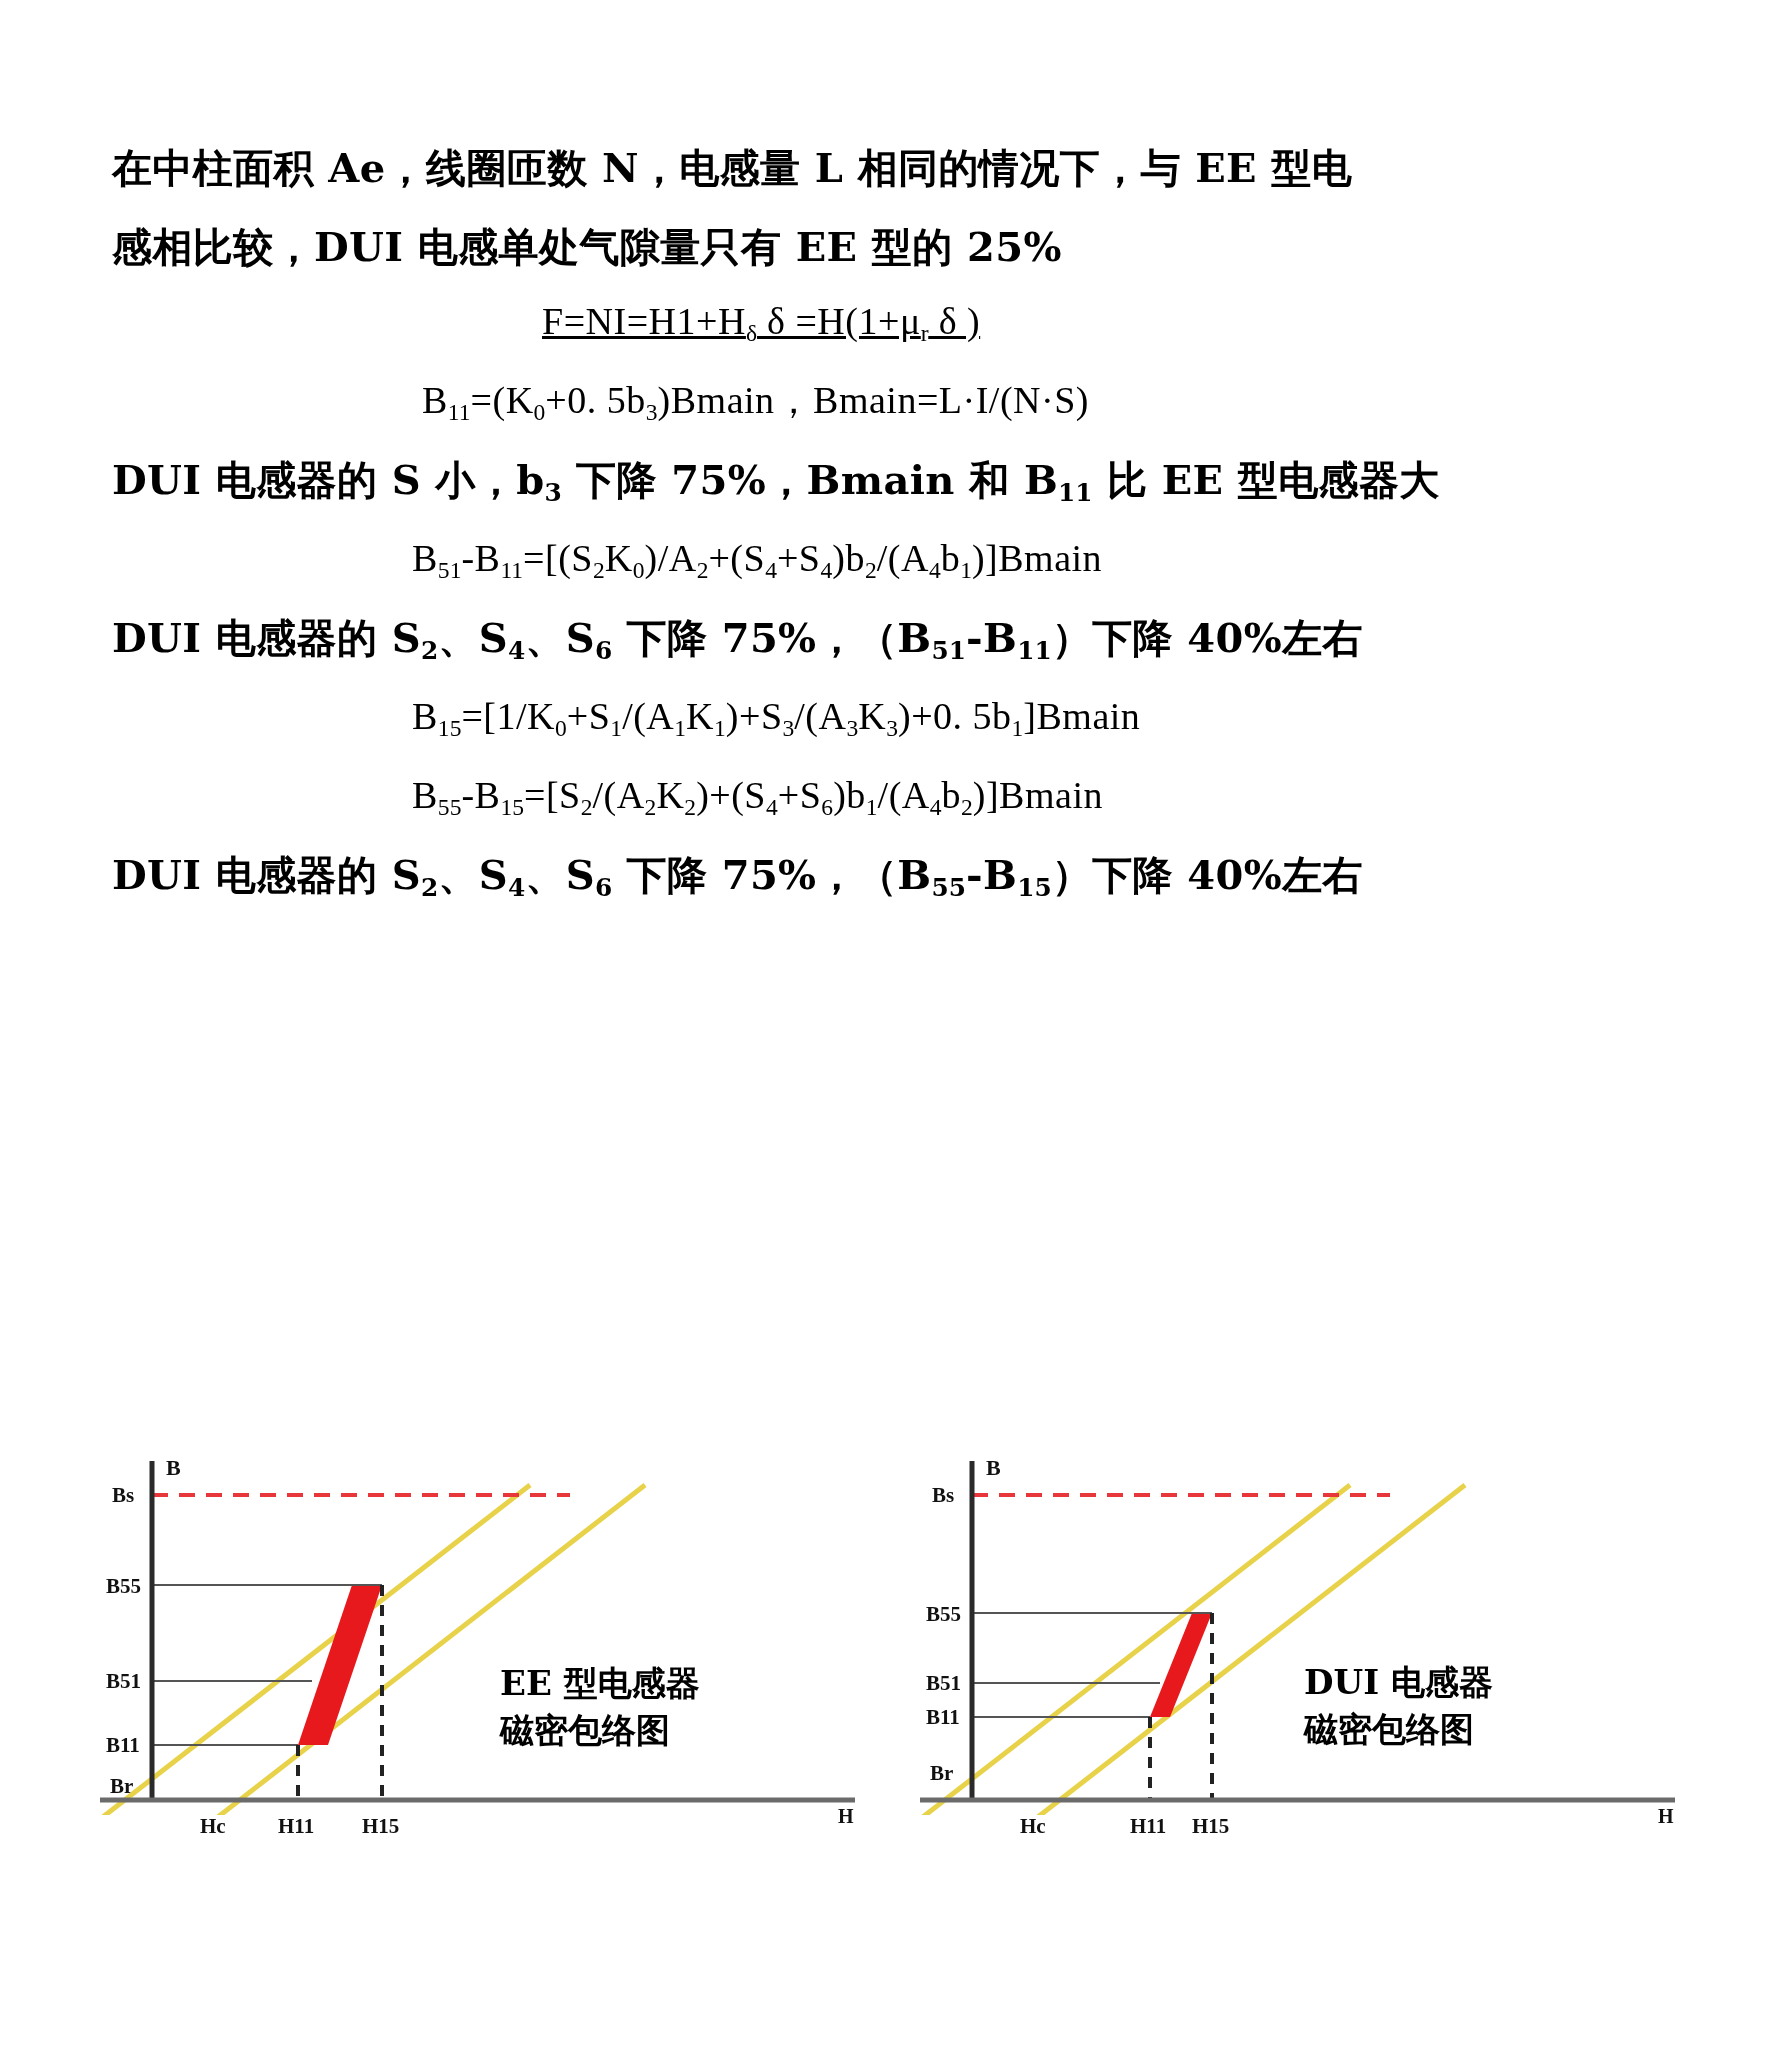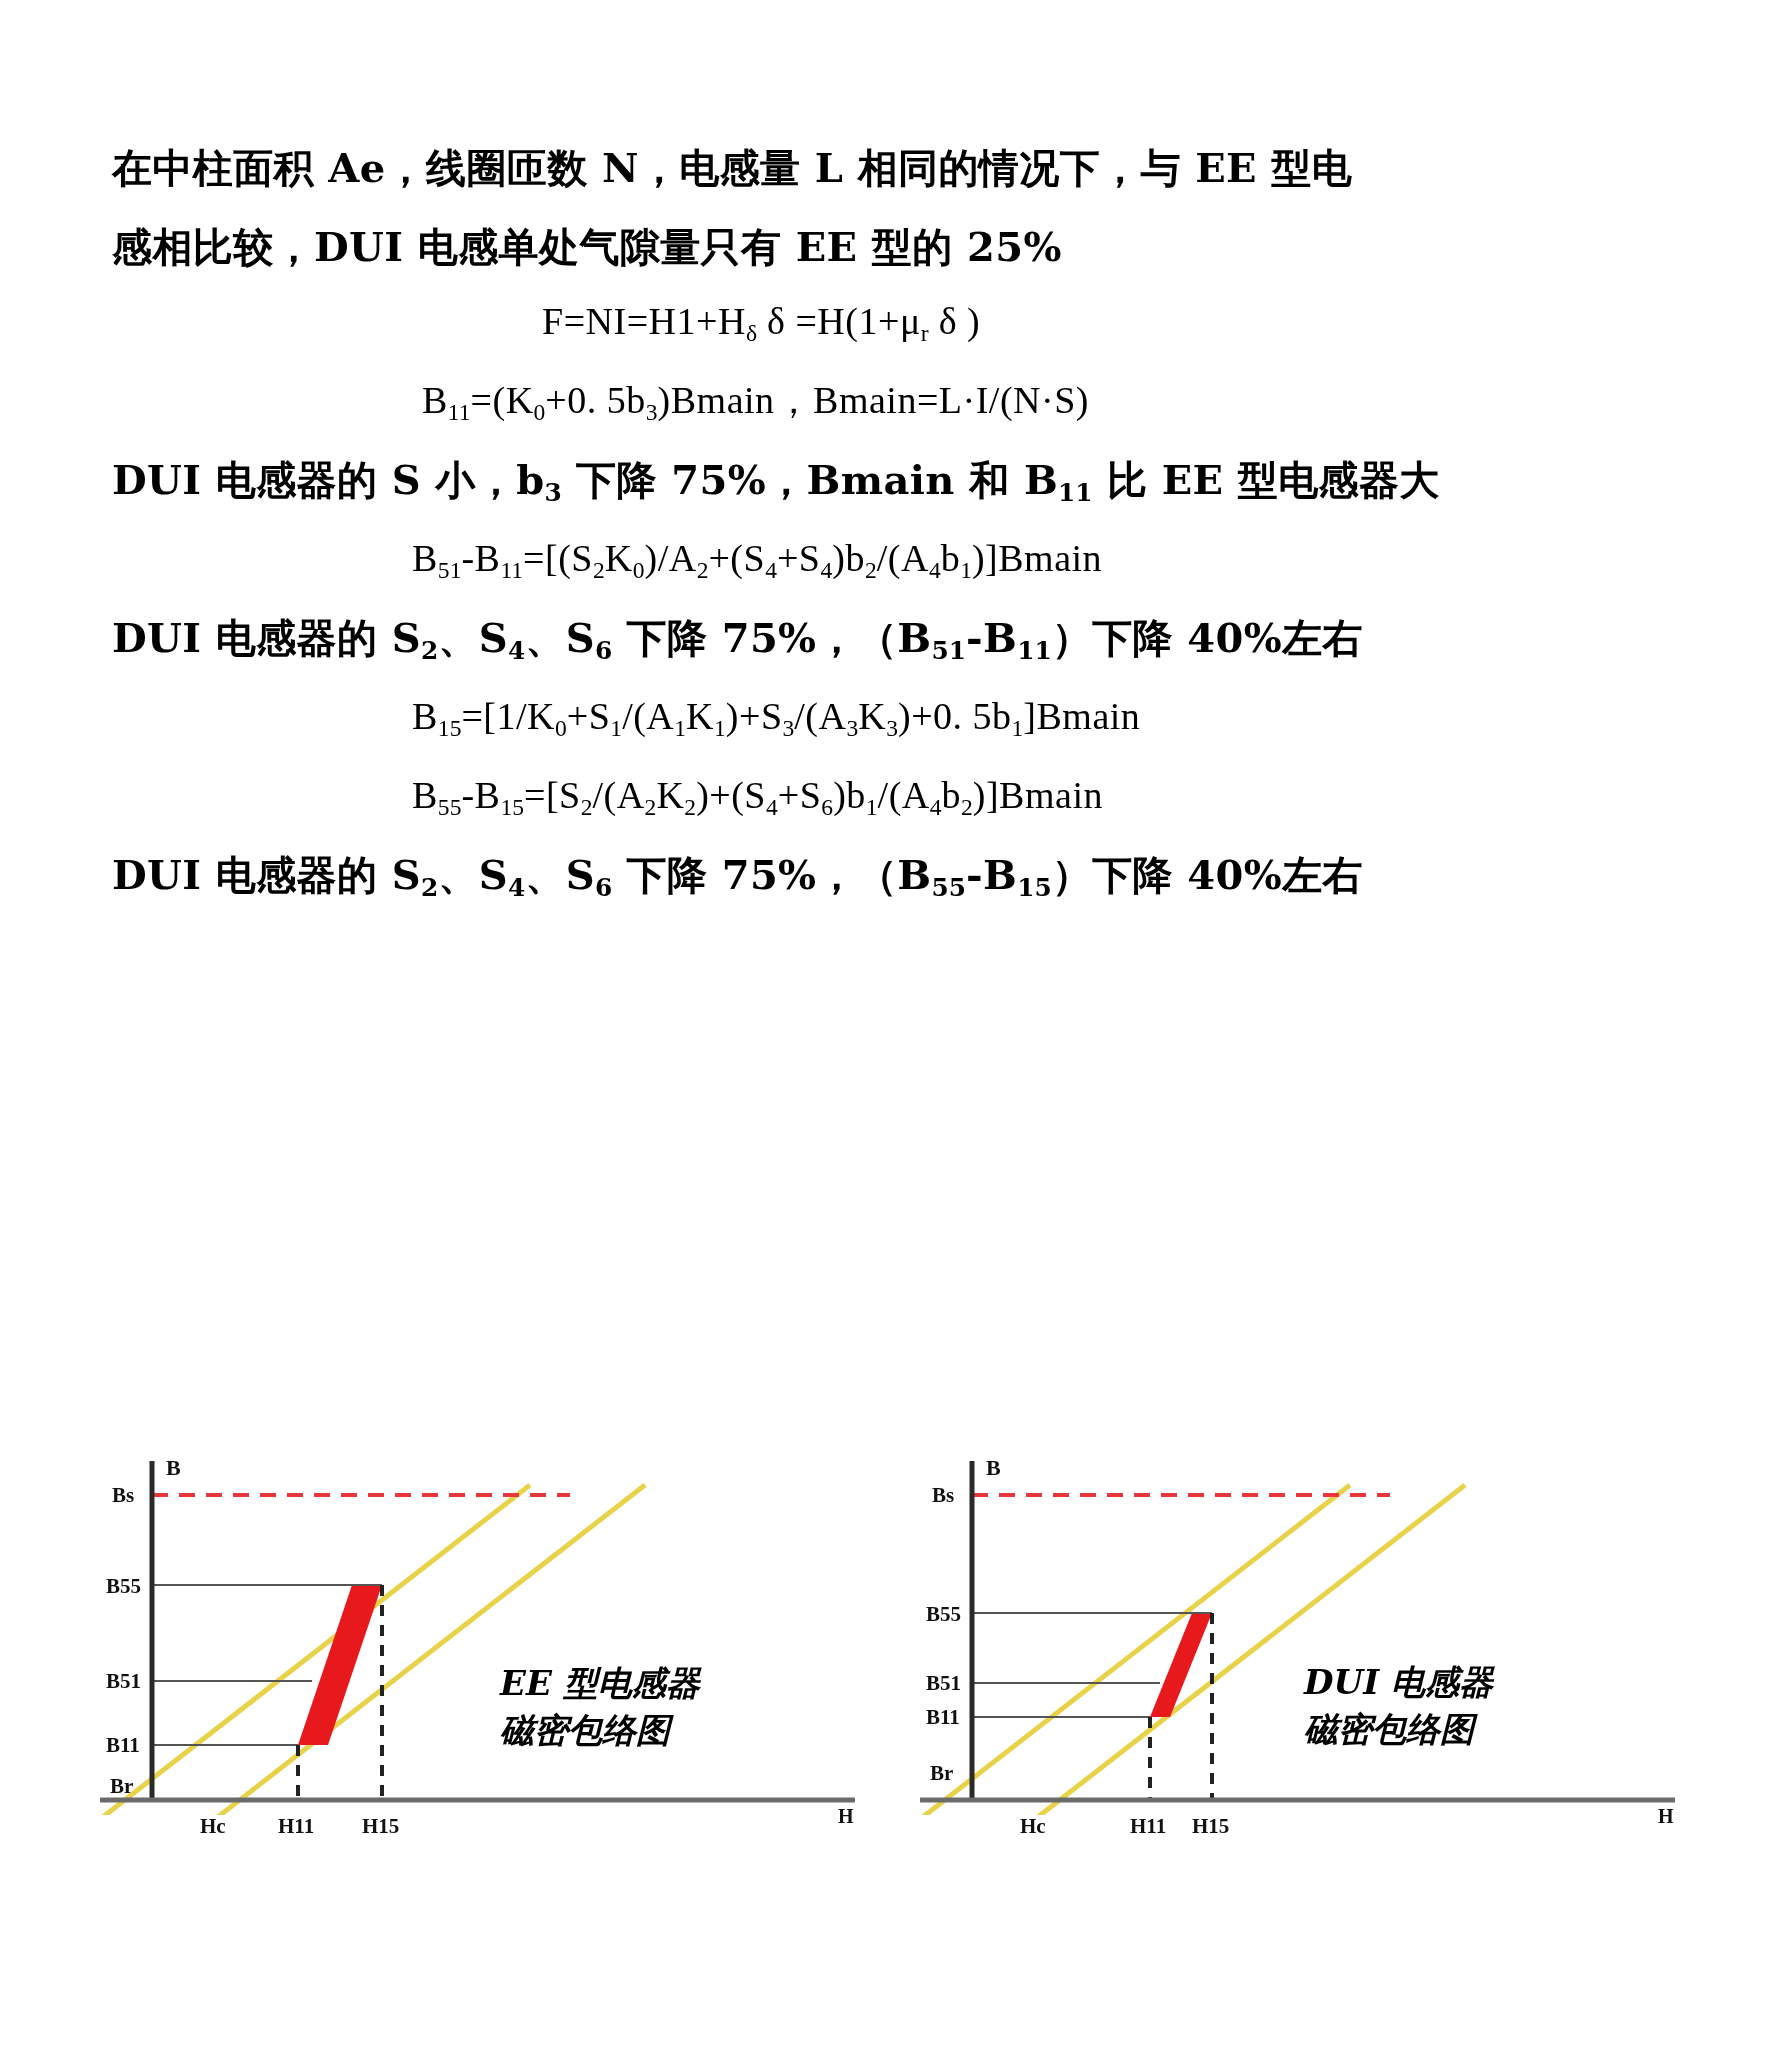--- a/index.html
+++ b/index.html
@@ -86,41 +86,40 @@
   .fig svg { display: block; }
 
   .cap {
     position: absolute;
     font-family: "DejaVu Serif", "Liberation Serif", serif;
     font-size: 34px;
     font-weight: 600;
     line-height: 1.38;
     white-space: nowrap;
     color: #000;
-    font-style: italic;
   }
   .cap-left  { left: 400px; top: 205px; }
   .cap-right { left: 340px; top: 204px; margin-left: 44px; }
 </style>
 </head>
 <body>
 
 <div class="page">
 
   <div class="textblock">
 
     <div class="row">
       <span class="para para-cn">在中柱面积 Ae，线圈匝数 N，电感量 L 相同的情况下，与 EE 型电</span>
     </div>
 
     <div class="row">
       <span class="para para-cn">感相比较，DUI 电感单处气隙量只有 EE 型的 25%</span>
     </div>
 
-    <div class="row formula" style="padding-left:430px;">
+    <div class="row formula" style="padding-left:430px;text-decoration:underline;">
       <span class="formula-line"><span>F=NI=H1+H</span><sub>δ</sub><span> δ =H(1+μ</span><sub>r</sub><span> δ )</span></span>
     </div>
 
 
     <div class="row formula" style="padding-left:310px;">
       <span class="formula-line"><span>B</span><sub>11</sub><span>=(K</span><sub>0</sub><span>+0. 5b</span><sub>3</sub><span>)Bmain，Bmain=L·I/(N·S)</span></span>
     </div>
 
     <div class="row">
       <span class="para para-cn"><span>DUI 电感器的 S 小，b</span><sub>3</sub><span> 下降 75%，Bmain 和 B</span><sub>11</sub><span> 比 EE 型电感器大</span></span>

